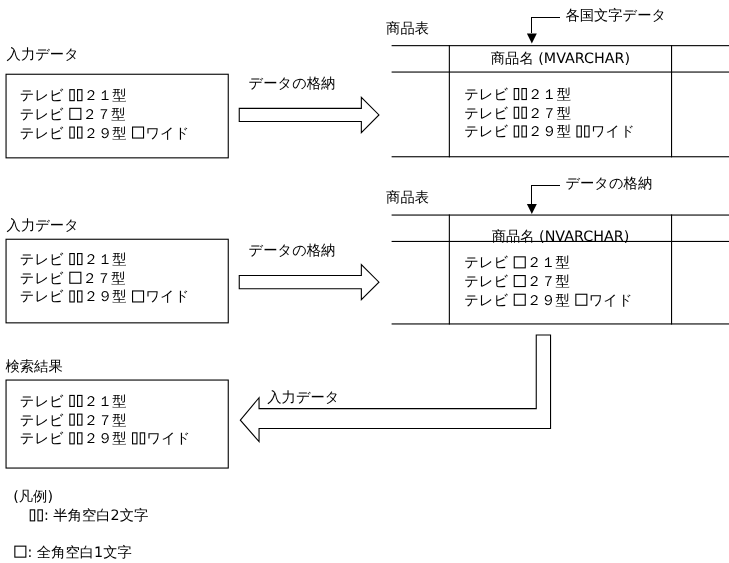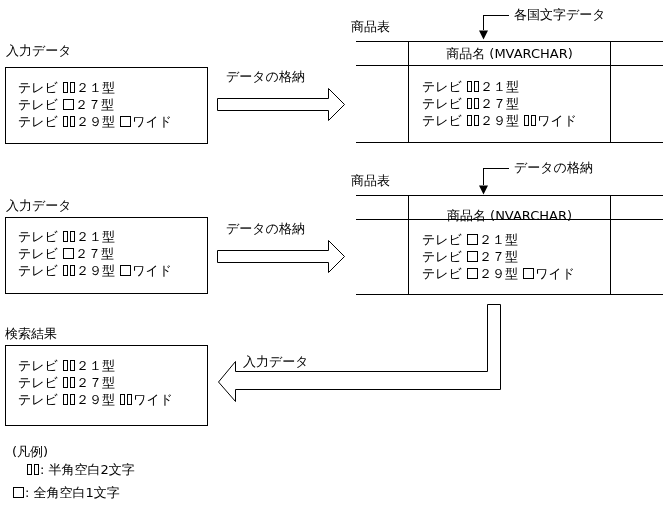--- a/index.html
+++ b/index.html
@@ -97,16 +97,16 @@
   <div class="lines" style="left:18px;top:357px">
     <div class="dline">テレビ <span class="sp-pair"><span class="sp-hw"></span><span class="sp-hw"></span></span>２１型</div>
     <div class="dline">テレビ <span class="sp-pair"><span class="sp-hw"></span><span class="sp-hw"></span></span>２７型</div>
     <div class="dline">テレビ <span class="sp-pair"><span class="sp-hw"></span><span class="sp-hw"></span></span>２９型 <span class="sp-pair"><span class="sp-hw"></span><span class="sp-hw"></span></span>ワイド</div>
   </div>
   <div class="lbl" style="left:243px;top:355px">入力データ</div>
 
   <div>
     <div class="lbl" style="left:12px;top:445px">(凡例)</div>
     <div class="lbl dline" style="left:26px;top:461px"><span class="sp-pair"><span class="sp-hw"></span><span class="sp-hw"></span></span>: 半角空白2文字</div>
-    <div class="lbl dline" style="left:12px;top:484px"><span class="sp-fw"></span>: 全角空白1文字</div>
+    <div class="lbl dline" style="left:12px;top:494px"><span class="sp-fw"></span>: 全角空白1文字</div>
   </div>
 
 </div>
 
 </body></html>

